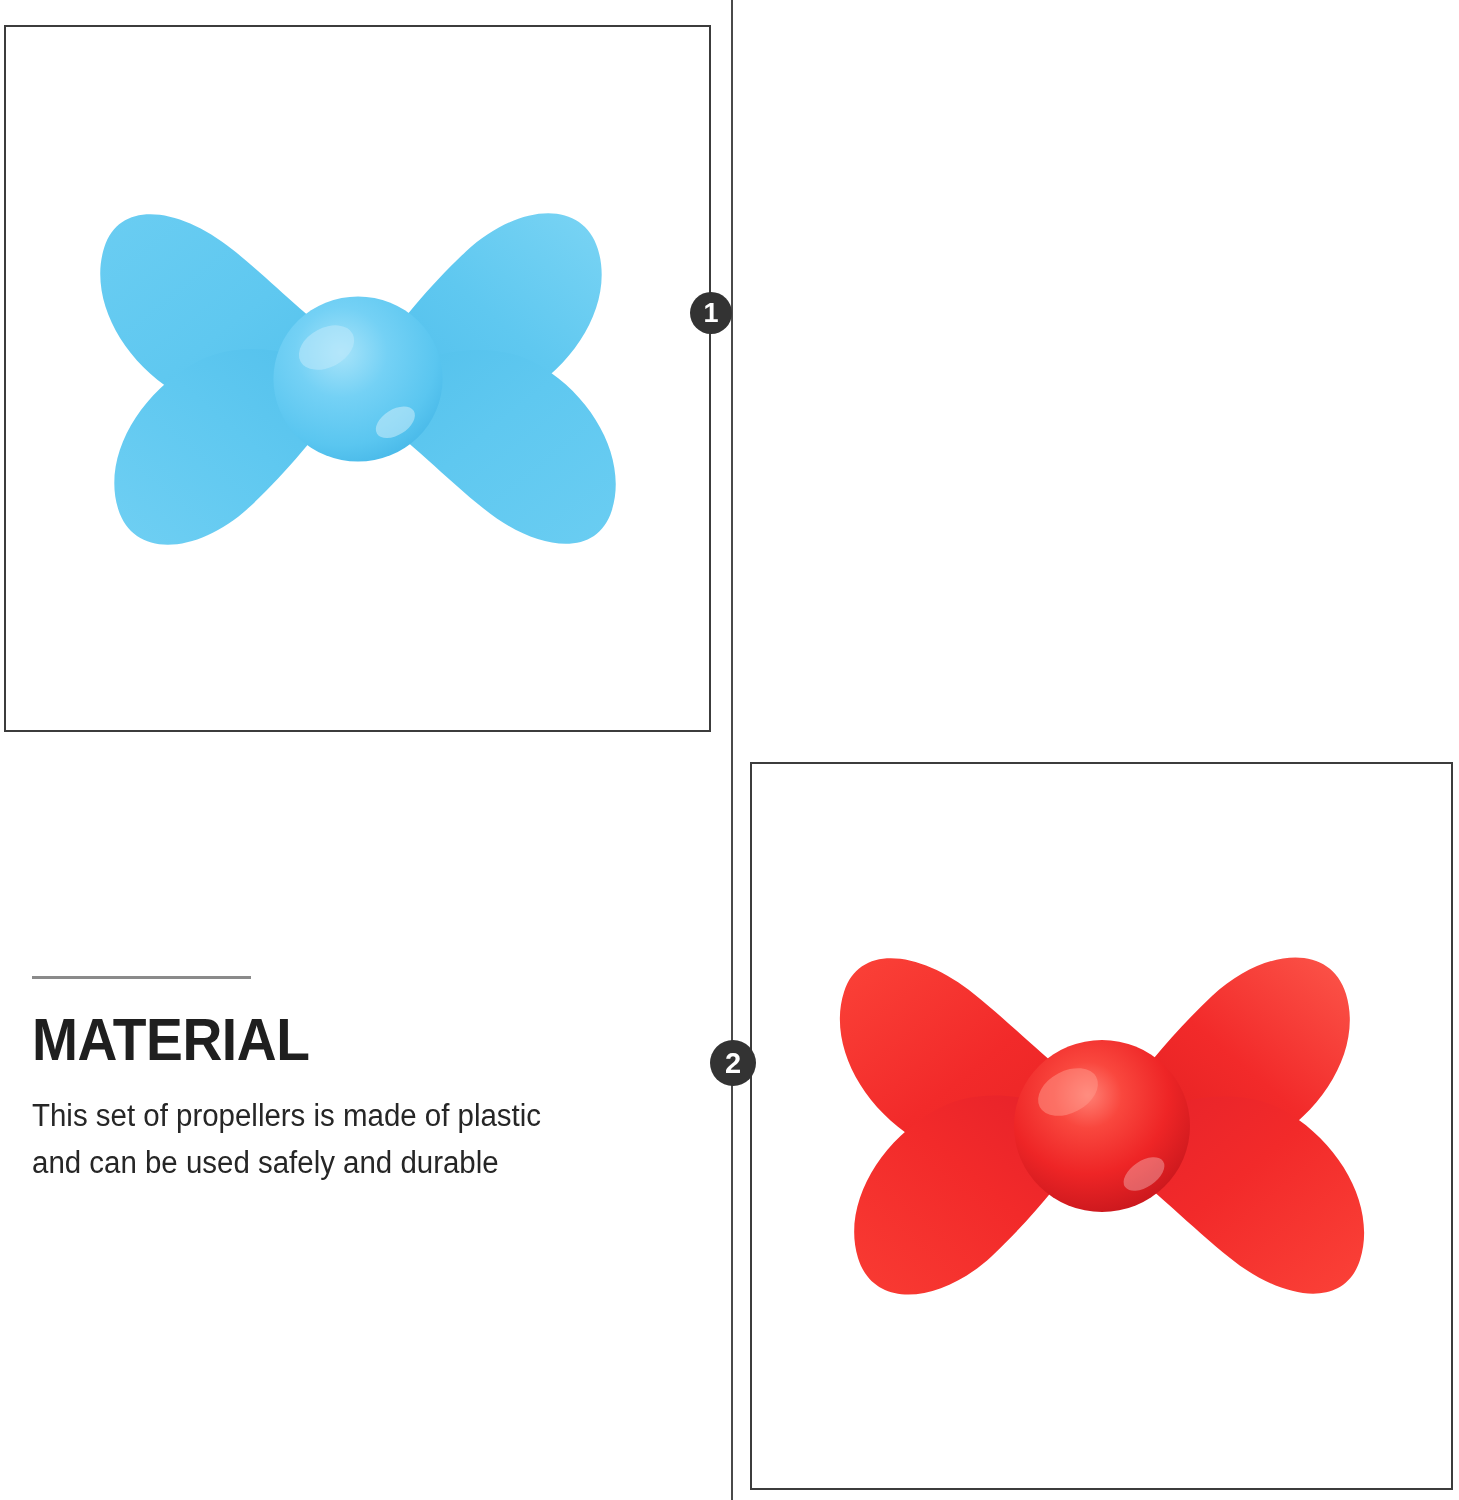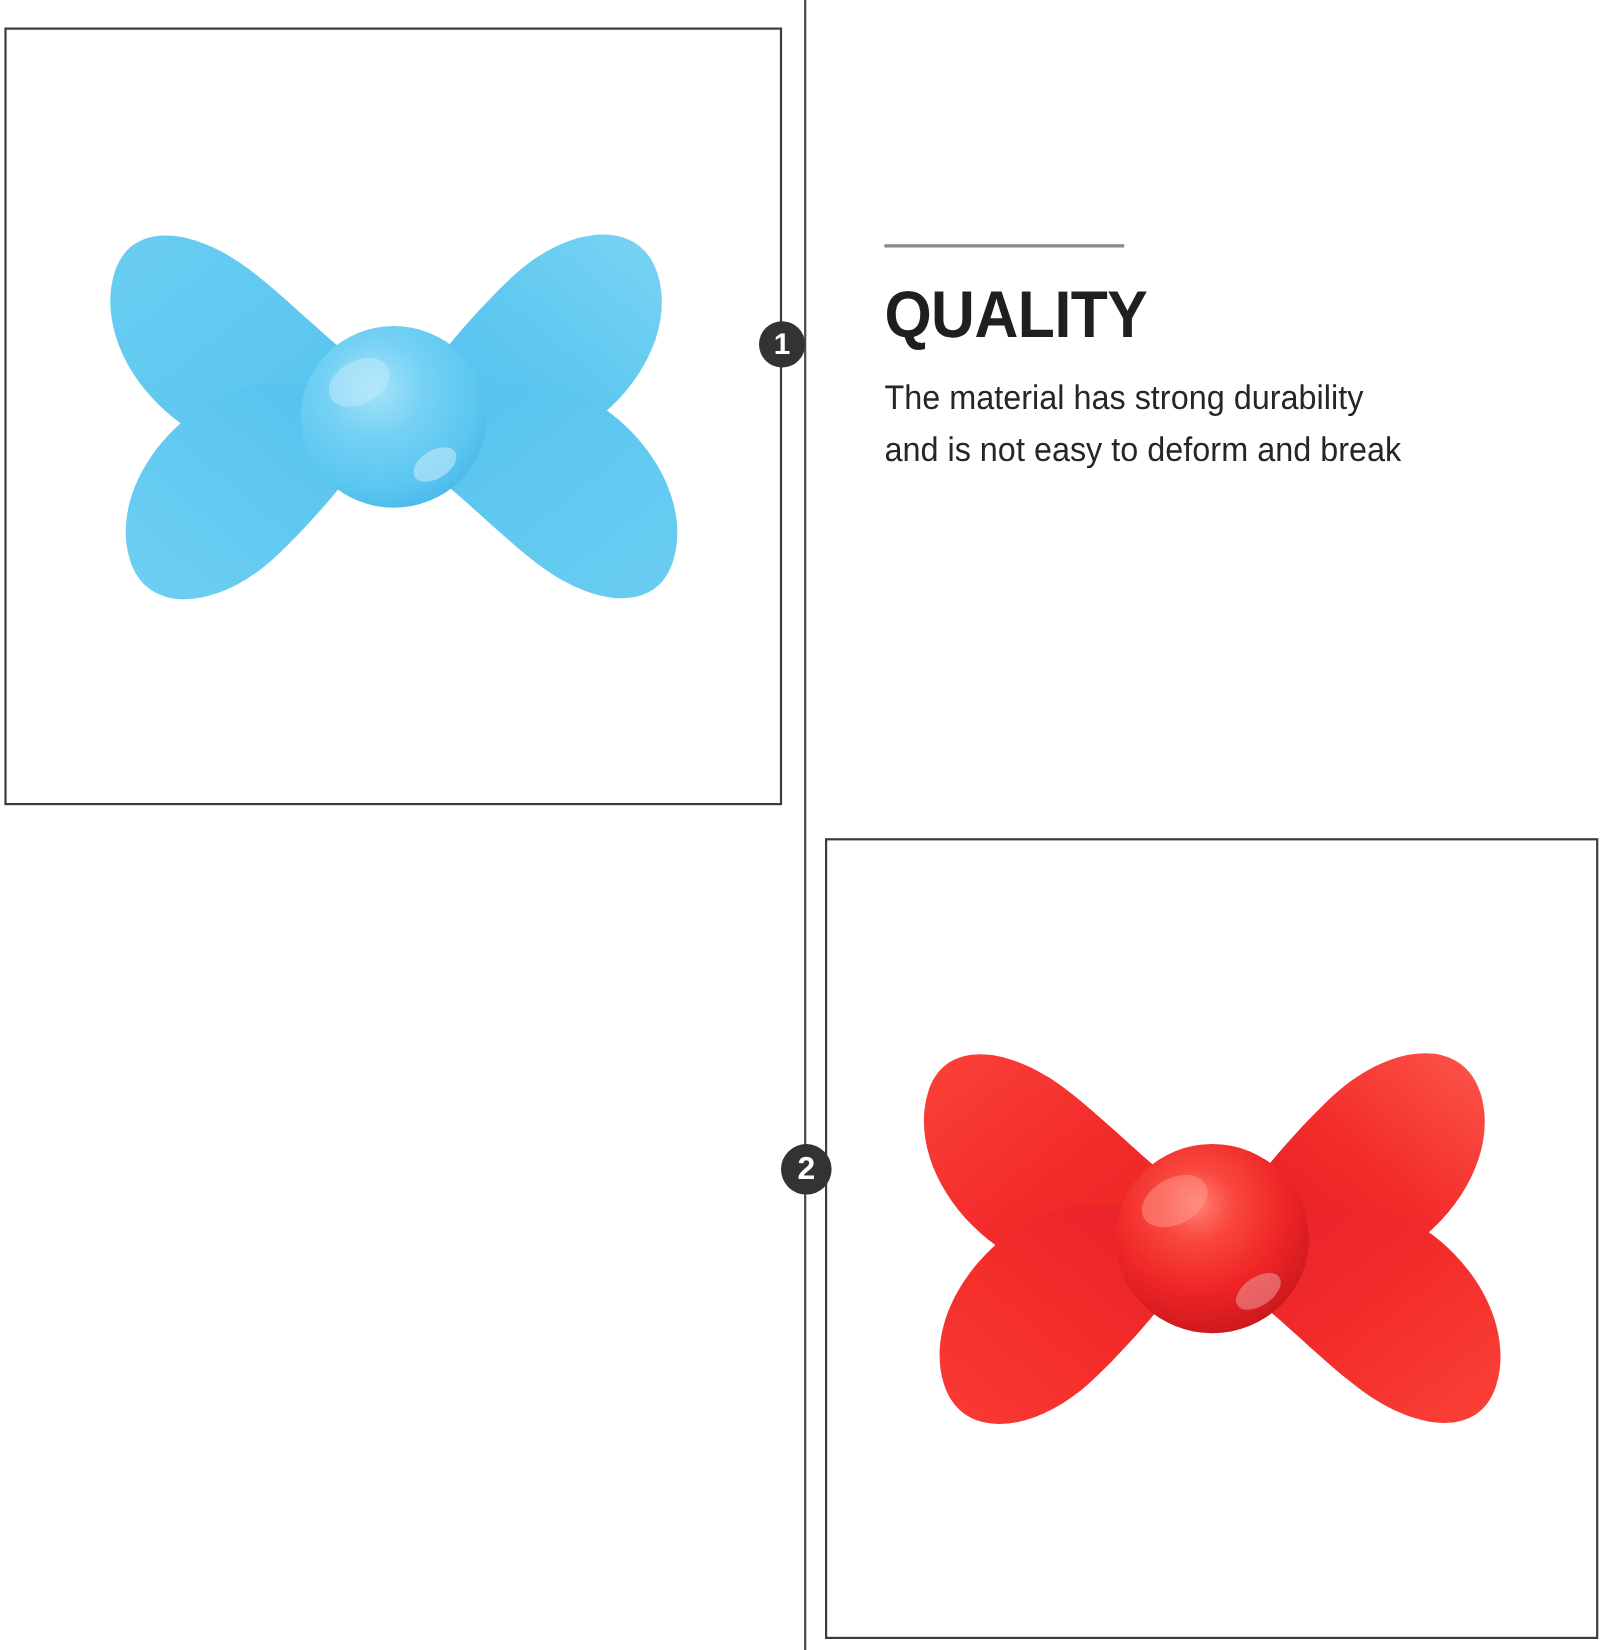--- a/index.html
+++ b/index.html
@@ -201,29 +201,29 @@
         <ellipse cx="268" cy="268" rx="30" ry="20" fill="#BFEAFB" opacity="0.55" transform="rotate(-28 268 268)"></ellipse>
         <ellipse cx="338" cy="344" rx="22" ry="13" fill="#FFFFFF" opacity="0.38" transform="rotate(-32 338 344)"></ellipse>
       </svg>
     </div>
   </div>
 
   <div class="badge badge-1">
     <span>1</span>
   </div>
 
-  <div class="text-block block-quality">
-    <div class="rule rule-quality"></div>
-    <h2 class="feature-title">QUALITY</h2>
+
+  <div class="text-block block-material">
+    <div class="rule rule-material"></div>
+    <h2 class="feature-title">MATERIAL</h2>
     <p class="feature-body">
-      <span>The material has strong durability</span><br>
-      <span>and is not easy to deform and break</span>
+      <span>This set of propellers is made of plastic</span><br>
+      <span>and can be used safely and durable</span>
     </p>
   </div>
-
 
   <div class="badge badge-2">
     <span>2</span>
   </div>
 
   <div class="photo-frame frame-red">
     <div class="photo-stage">
       <svg class="propeller prop-red" viewBox="0 0 600 600" aria-hidden="true">
         <defs>
           <radialGradient id="redHub" cx="42%" cy="32%" r="74%">

